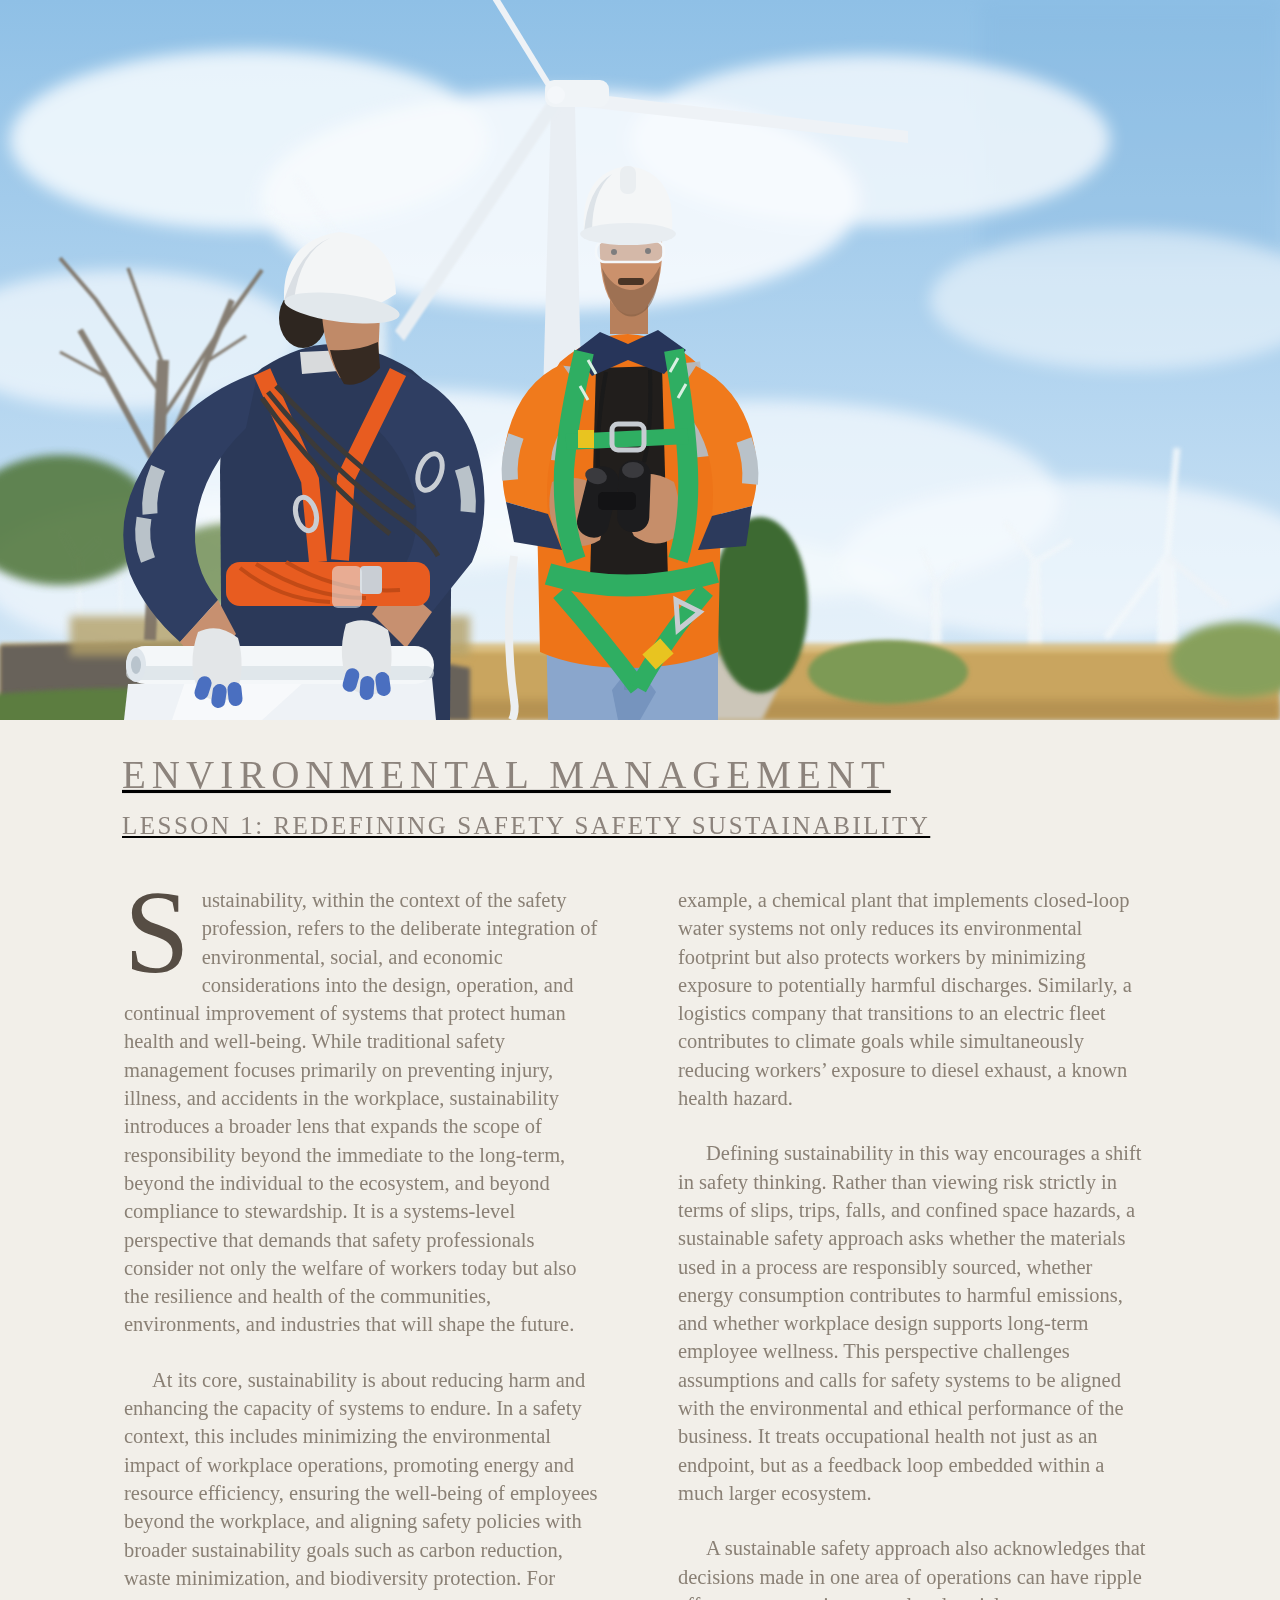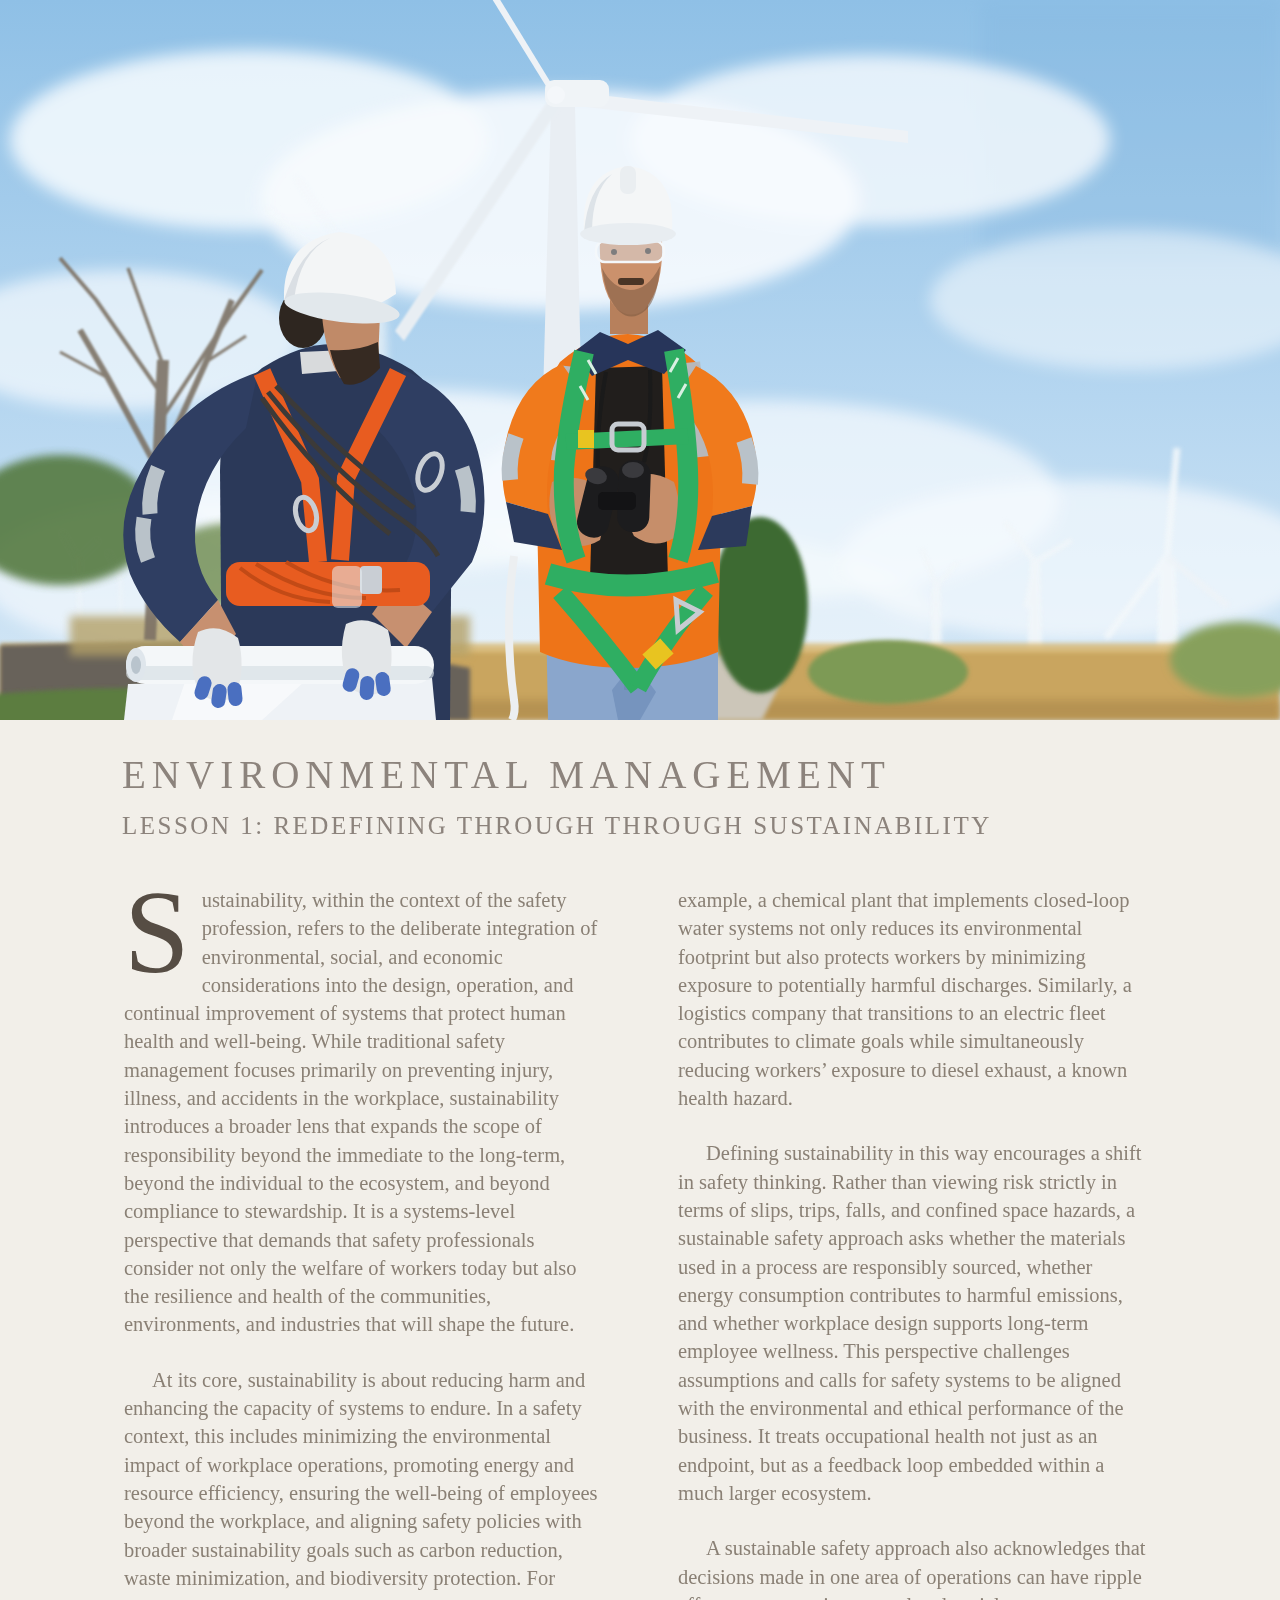--- a/index.html
+++ b/index.html
@@ -4,21 +4,21 @@
 <style>
   html,body{margin:0;padding:0;}
   body{
     width:1280px;height:1600px;overflow:hidden;
     background:#f2efe9;
     font-family:"Liberation Serif", serif;
   }
   .page{width:1280px;height:1600px;position:relative;}
   .hero{margin:0;width:1280px;height:720px;display:block;overflow:hidden;}
   .hero svg{display:block;}
-  .title-block{margin:30px 12px 0 122px;}
+  .title-block{margin:30px 12px 0 122px;text-decoration:underline;}
   .title-block h1{
     margin:0;font-weight:400;font-size:39px;letter-spacing:6px;
     color:#8c837c;font-family:"Liberation Serif",serif;
     transform-origin:left top;transform:scaleY(1.05);
   }
   .title-block h2{
     margin:17px 0 0 0;font-weight:400;font-size:25px;letter-spacing:2.5px;
     color:#8c837c;font-family:"Liberation Serif",serif;
   }
   .columns{
@@ -278,21 +278,21 @@
         <path d="M584,232 Q580,172 628,166 Q676,172 672,230 Q628,246 584,232 Z" fill="#f4f6f7"></path>
         <path d="M584,232 Q588,188 612,174 Q592,192 592,232 Z" fill="#dde3e8"></path>
         <rect x="620" y="166" width="16" height="28" rx="7" fill="#eaeef1"></rect>
         <ellipse cx="628" cy="234" rx="48" ry="11" fill="#e8edf1"></ellipse>
       </g>
     </svg>
   </figure>
 
   <header class="title-block">
     <h1>ENVIRONMENTAL MANAGEMENT</h1>
-    <h2>LESSON 1: REDEFINING THROUGH THROUGH SUSTAINABILITY</h2>
+    <h2>LESSON 1: REDEFINING SAFETY SAFETY SUSTAINABILITY</h2>
   </header>
 
   <main class="columns">
     <section class="col">
       <p class="para">
         <span class="dropcap">S</span><span>ustainability, within the context of the safety profession, refers to the deliberate integration of environmental, social, and economic considerations into the design, operation, and continual improvement of systems that protect human health and well-being. While traditional safety management focuses primarily on preventing injury, illness, and accidents in the workplace, sustainability introduces a broader lens that expands the scope of responsibility beyond the immediate to the long-term, beyond the individual to the ecosystem, and beyond compliance to stewardship. It is a systems-level perspective that demands that safety professionals consider not only the welfare of workers today but also the resilience and health of the communities, environments, and industries that will shape the future.</span>
       </p>
       <p class="para indent">At its core, sustainability is about reducing harm and enhancing the capacity of systems to endure. In a safety context, this includes minimizing the environmental impact of workplace operations, promoting energy and resource efficiency, ensuring the well-being of employees beyond the workplace, and aligning safety policies with broader sustainability goals such as carbon reduction, waste minimization, and biodiversity protection. For</p>
     </section>
     <section class="col">

